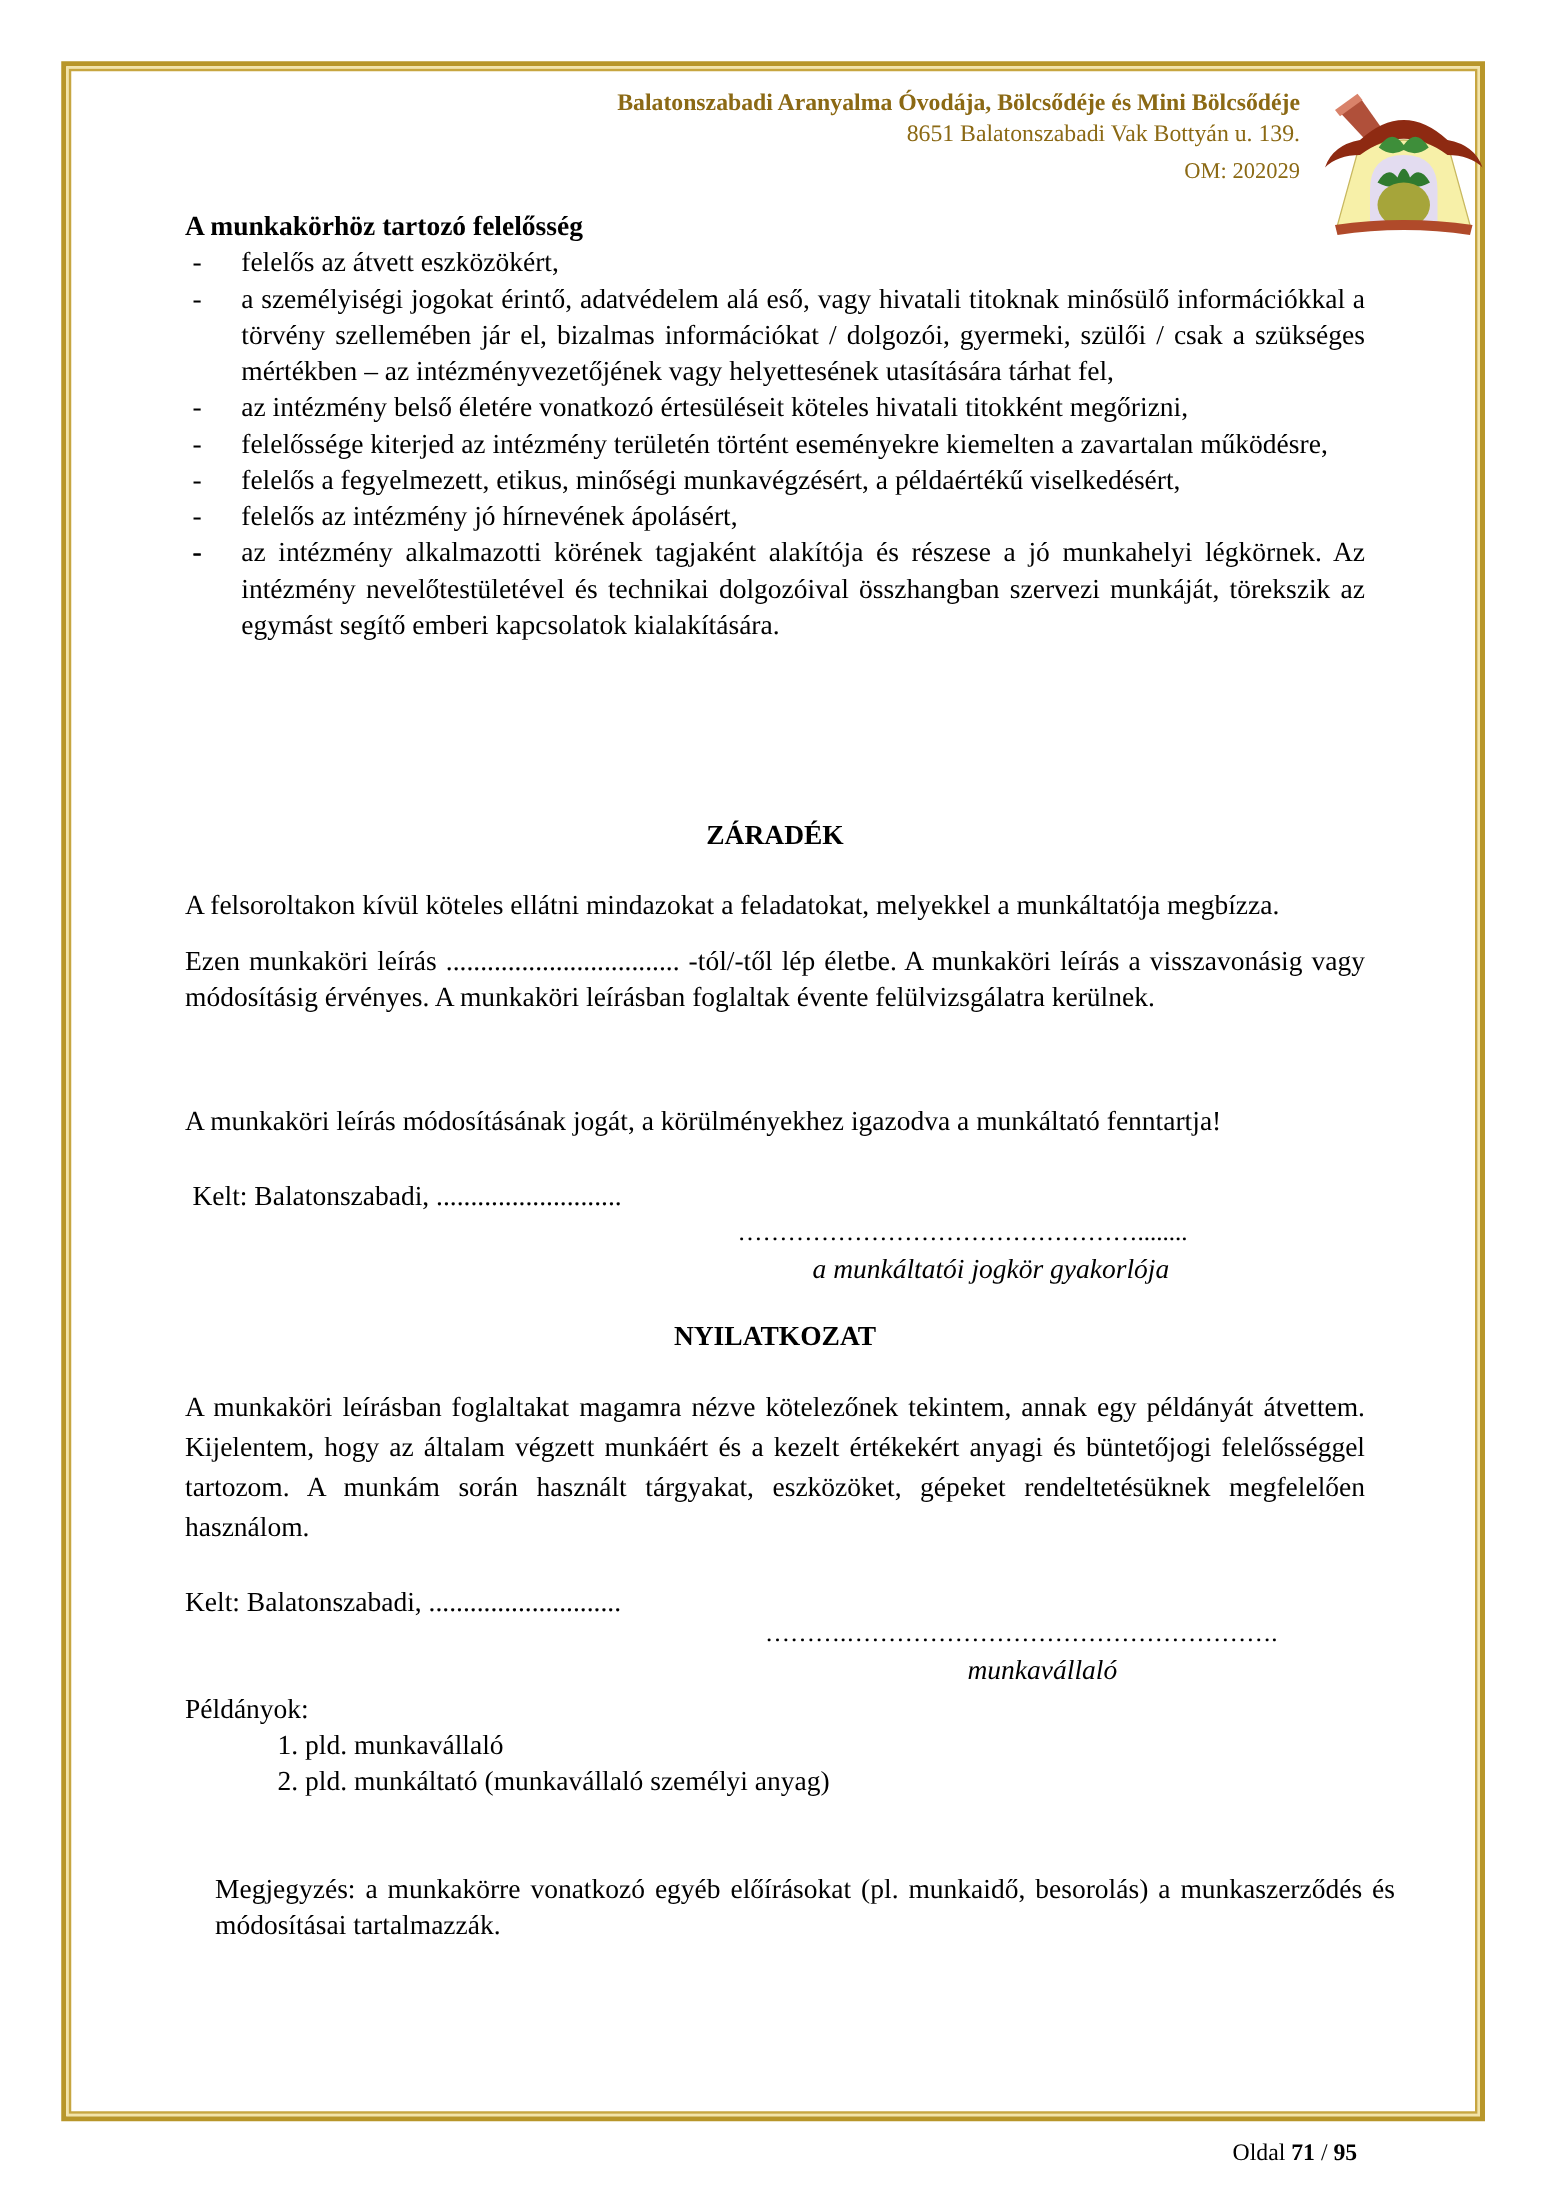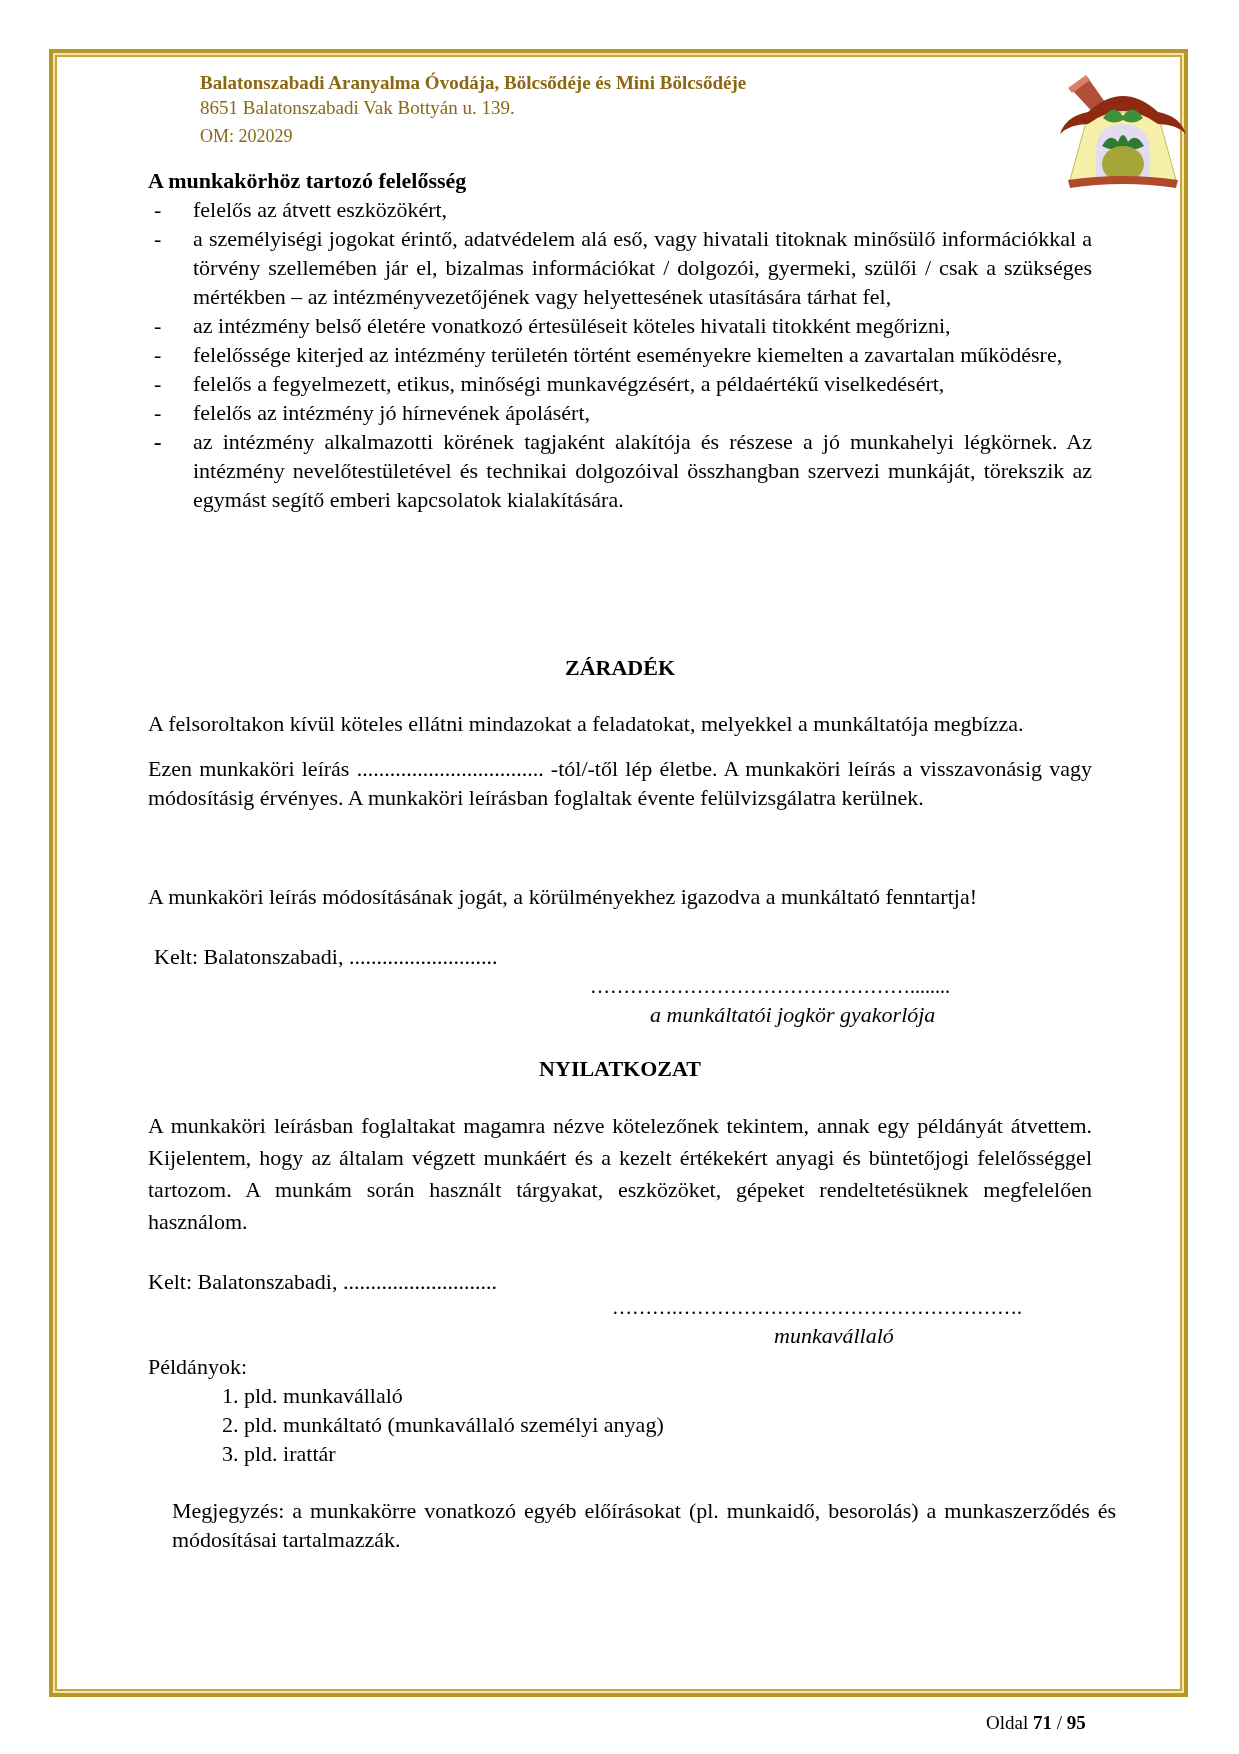--- a/index.html
+++ b/index.html
@@ -4,21 +4,21 @@
   <style>
     html, body { margin: 0; padding: 0; background: #ffffff; }
     body { width: 1239px; height: 1754px; position: relative; overflow: hidden;
            font-family: "Liberation Serif", "DejaVu Serif", serif; color: #000; }
     .frame-outer { position: absolute; left: 49px; top: 49px; width: 1139px; height: 1648px;
                    box-sizing: border-box; border: 4px solid #B8962A; }
     .frame-mid { position: absolute; left: 53px; top: 53px; width: 1131px; height: 1640px;
                  box-sizing: border-box; border: 2px solid #F3E4A8; }
     .frame-inner { position: absolute; left: 55px; top: 55px; width: 1127px; height: 1636px;
                    box-sizing: border-box; border: 2px solid #C7A640; }
-    .hdr { position: absolute; left: 200px; width: 840px; text-align: left; color: #8B6914; }
+    .hdr { position: absolute; left: 200px; width: 840px; text-align: right; color: #8B6914; }
     .hdr-title { top: 72px; font-size: 19px; font-weight: bold; }
     .hdr-addr { top: 97px; font-size: 19px; }
     .hdr-om { top: 126px; font-size: 18px; }
     .logo { position: absolute; left: 1058px; top: 72px; width: 130px; height: 120px; }
 
     .content { position: absolute; left: 148px; width: 944px; font-size: 22px; line-height: 29px; }
     .sec-heading { font-weight: bold; }
     .ul { list-style: none; margin: 0; padding: 0; }
     .ul li { position: relative; padding-left: 45px; text-align: justify; }
     .ul li .dash { position: absolute; left: 6px; top: 0; }
@@ -89,21 +89,20 @@
 <div class="content center-h" style="top:1054px;">NYILATKOZAT</div>
 <div class="content just" style="top:1110px; line-height:32px;">A munkaköri leírásban foglaltakat magamra nézve kötelezőnek tekintem, annak egy példányát átvettem. Kijelentem, hogy az általam végzett munkáért és a kezelt értékekért anyagi és büntetőjogi felelősséggel tartozom. A munkám során használt tárgyakat, eszközöket, gépeket rendeltetésüknek megfelelően használom.</div>
 <div class="content" style="top:1267px;">Kelt: Balatonszabadi,  ............................</div>
 <div class="sigdots" style="left:612px; top:1296px;">……….…………………………………………….</div>
 <div class="sigrole" style="left:774px; top:1323px;">munkavállaló</div>
 
 <div class="content" style="top:1352px;">
   <div>Példányok:</div>
   <div class="pld">1. pld. munkavállaló</div>
   <div class="pld">2. pld. munkáltató (munkavállaló személyi anyag)</div>
-  <div class="pld">3. pld. irattár</div>
 </div>
 
 <div class="content just" style="top:1496px;margin-left:24px;">Megjegyzés: a munkakörre vonatkozó egyéb előírásokat (pl. munkaidő, besorolás) a munkaszerződés és módosításai tartalmazzák.</div>
 
 <div class="footer-left">Szervezeti és Működési Szabályzat – Többcélú Intézmény</div>
 <div class="footer-right">
   <span>Oldal</span>
   <b>71</b><span> / </span><b>95</b>
 </div>
 

